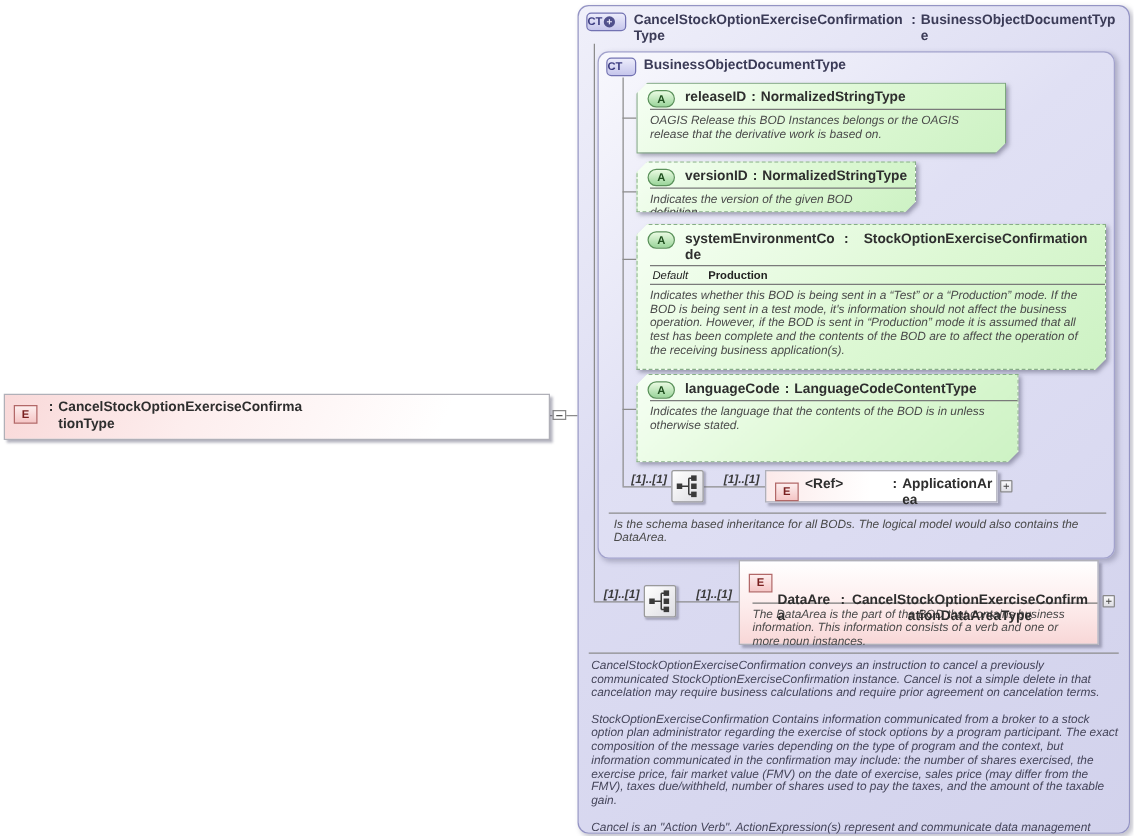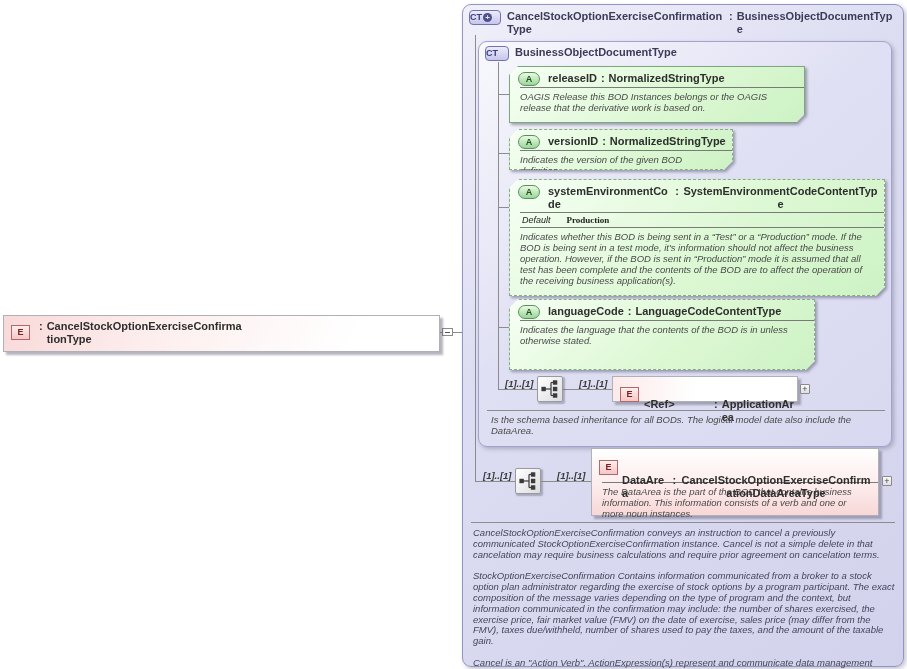--- a/index.html
+++ b/index.html
@@ -38,21 +38,21 @@
   .attr{position:relative;width:100%;height:100%;box-sizing:border-box;
         background:linear-gradient(140deg,#f6fff4 0%,#ddf8d4 55%,#cdf2c4 100%);
         clip-path:polygon(9px 0,100% 0,100% calc(100% - 9px),calc(100% - 9px) 100%,0 100%,0 9px);}
   .attr.req{border:1px solid #7da87d;}
   .attr.opt{border:1px dashed #87ad87;}
   .attr-hdr{display:flex;align-items:flex-start;gap:8px;padding:5px 6px 1px 8px;}
   .attr-hdr .ttl{flex:1;}
   .sepline{height:1px;background:#7a7a7a;margin-left:10px;}
   .def-row{margin-left:10px;border-bottom:1px solid #7a7a7a;padding:2px 0 2px 2px;font-size:9px;color:#222;}
   .def-row .lbl{font-style:italic;}
-  .def-row .val{font-weight:bold;margin-left:16px;font-family:Liberation Serif, serif;}
+  .def-row .val{font-weight:bold;margin-left:16px;}
   .doc{font-style:italic;font-size:9.5px;line-height:11px;color:#4a4a4a;padding:3px 8px 4px 10px;}
   
   .elem{position:absolute;border:1px solid #b0b0b8;box-sizing:border-box;
         box-shadow:2.5px 2.5px 2px rgba(90,90,115,.45);}
   .elem.grad-l{background:linear-gradient(115deg,#f9d9d9 0%,#fdeeee 35%,#ffffff 80%);}
   .elem.grad-b{background:linear-gradient(180deg,#ffffff 0%,#fdecec 55%,#f8d7d7 100%);}
   .elem.grad-w{background:linear-gradient(90deg,#fceaea 0%,#ffffff 45%);}
   
   .seq{position:absolute;width:26px;height:26px;box-sizing:border-box;border:1px solid #9a9a9a;border-radius:2px;
        background:linear-gradient(135deg,#ffffff,#dddde2);display:flex;align-items:center;justify-content:center;
@@ -144,21 +144,21 @@
         </div>
       </div>
 
       <div class="attr-wrap" style="left:30px;top:137px;width:376px;height:117px;">
         <div class="attr opt">
           <div class="attr-hdr">
             <span class="ic-a">A</span>
             <span class="ttl">
                 <span class="nm">systemEnvironmentCode</span>
                 <span class="sep">:</span>
-                <span class="tp" style="width:210px;text-align:center;">SystemEnvironmentCodeContentType</span>
+                <span class="tp" style="width:210px;text-align:center;">StockOptionExerciseConfirmation</span>
               </span>
           </div>
           <div class="sepline"></div>
           <div class="def-row"><span class="lbl">Default</span><span class="val">Production</span></div>
           <div class="doc">Indicates whether this BOD is being sent in a “Test” or a “Production” mode. If the BOD is being sent in a test mode, it's information should not affect the business operation. However, if the BOD is sent in “Production” mode it is assumed that all test has been complete and the contents of the BOD are to affect the operation of the receiving business application(s).</div>
         </div>
       </div>
 
       <div class="attr-wrap" style="left:30px;top:257px;width:306px;height:71px;">
         <div class="attr opt">
@@ -186,30 +186,30 @@
             <rect x="4" y="10.4" width="3.2" height="3.2"></rect>
               <rect x="15.5" y="3.9" width="3.2" height="3.2"></rect>
             <rect x="15.5" y="10.4" width="3.2" height="3.2"></rect>
               <rect x="15.5" y="16.9" width="3.2" height="3.2"></rect>
           </g>
         </svg>
       </div>
       <div class="card" style="left:100px;top:336px;">[1]..[1]</div>
       <div class="elem grad-w" style="left:133px;top:334px;width:186px;height:26px;">
         <div class="abs" style="left:7px;top:6px;"><span class="ic-e">E</span></div>
-        <div class="ttl abs" style="left:31px;top:21px;">
+        <div class="ttl abs" style="left:31px;top:4px;">
           <span class="nm" style="width:74px;">&lt;Ref&gt;</span>
           <span class="sep">:</span>
           <span class="tp">ApplicationArea</span>
         </div>
       </div>
       <div class="plusbtn" style="left:321px;top:342px;">+</div>
 
       <div class="line" style="left:8px;top:368px;width:398px;height:1px;"></div>
-      <div class="doc abs" style="left:2px;top:369px;width:396px;">Is the schema based inheritance for all BODs. The logical model date also include the DataArea.</div>
+      <div class="doc abs" style="left:2px;top:369px;width:396px;">Is the schema based inheritance for all BODs. The logical model would also contains the DataArea.</div>
     </div>
 
     <div class="card" style="left:20px;top:465px;">[1]..[1]</div>
     <div class="seq" style="left:52px;top:463px;">
       <svg width="24" height="24" viewBox="0 0 24 24">
         <g stroke="#3a3a3a" stroke-width="1.2" fill="#3a3a3a">
           <line x1="7" y1="12" x2="13" y2="12"></line>
             <line x1="13" y1="5.5" x2="13" y2="18.5"></line>
           <line x1="13" y1="5.5" x2="16" y2="5.5"></line>
             <line x1="13" y1="18.5" x2="16" y2="18.5"></line>

